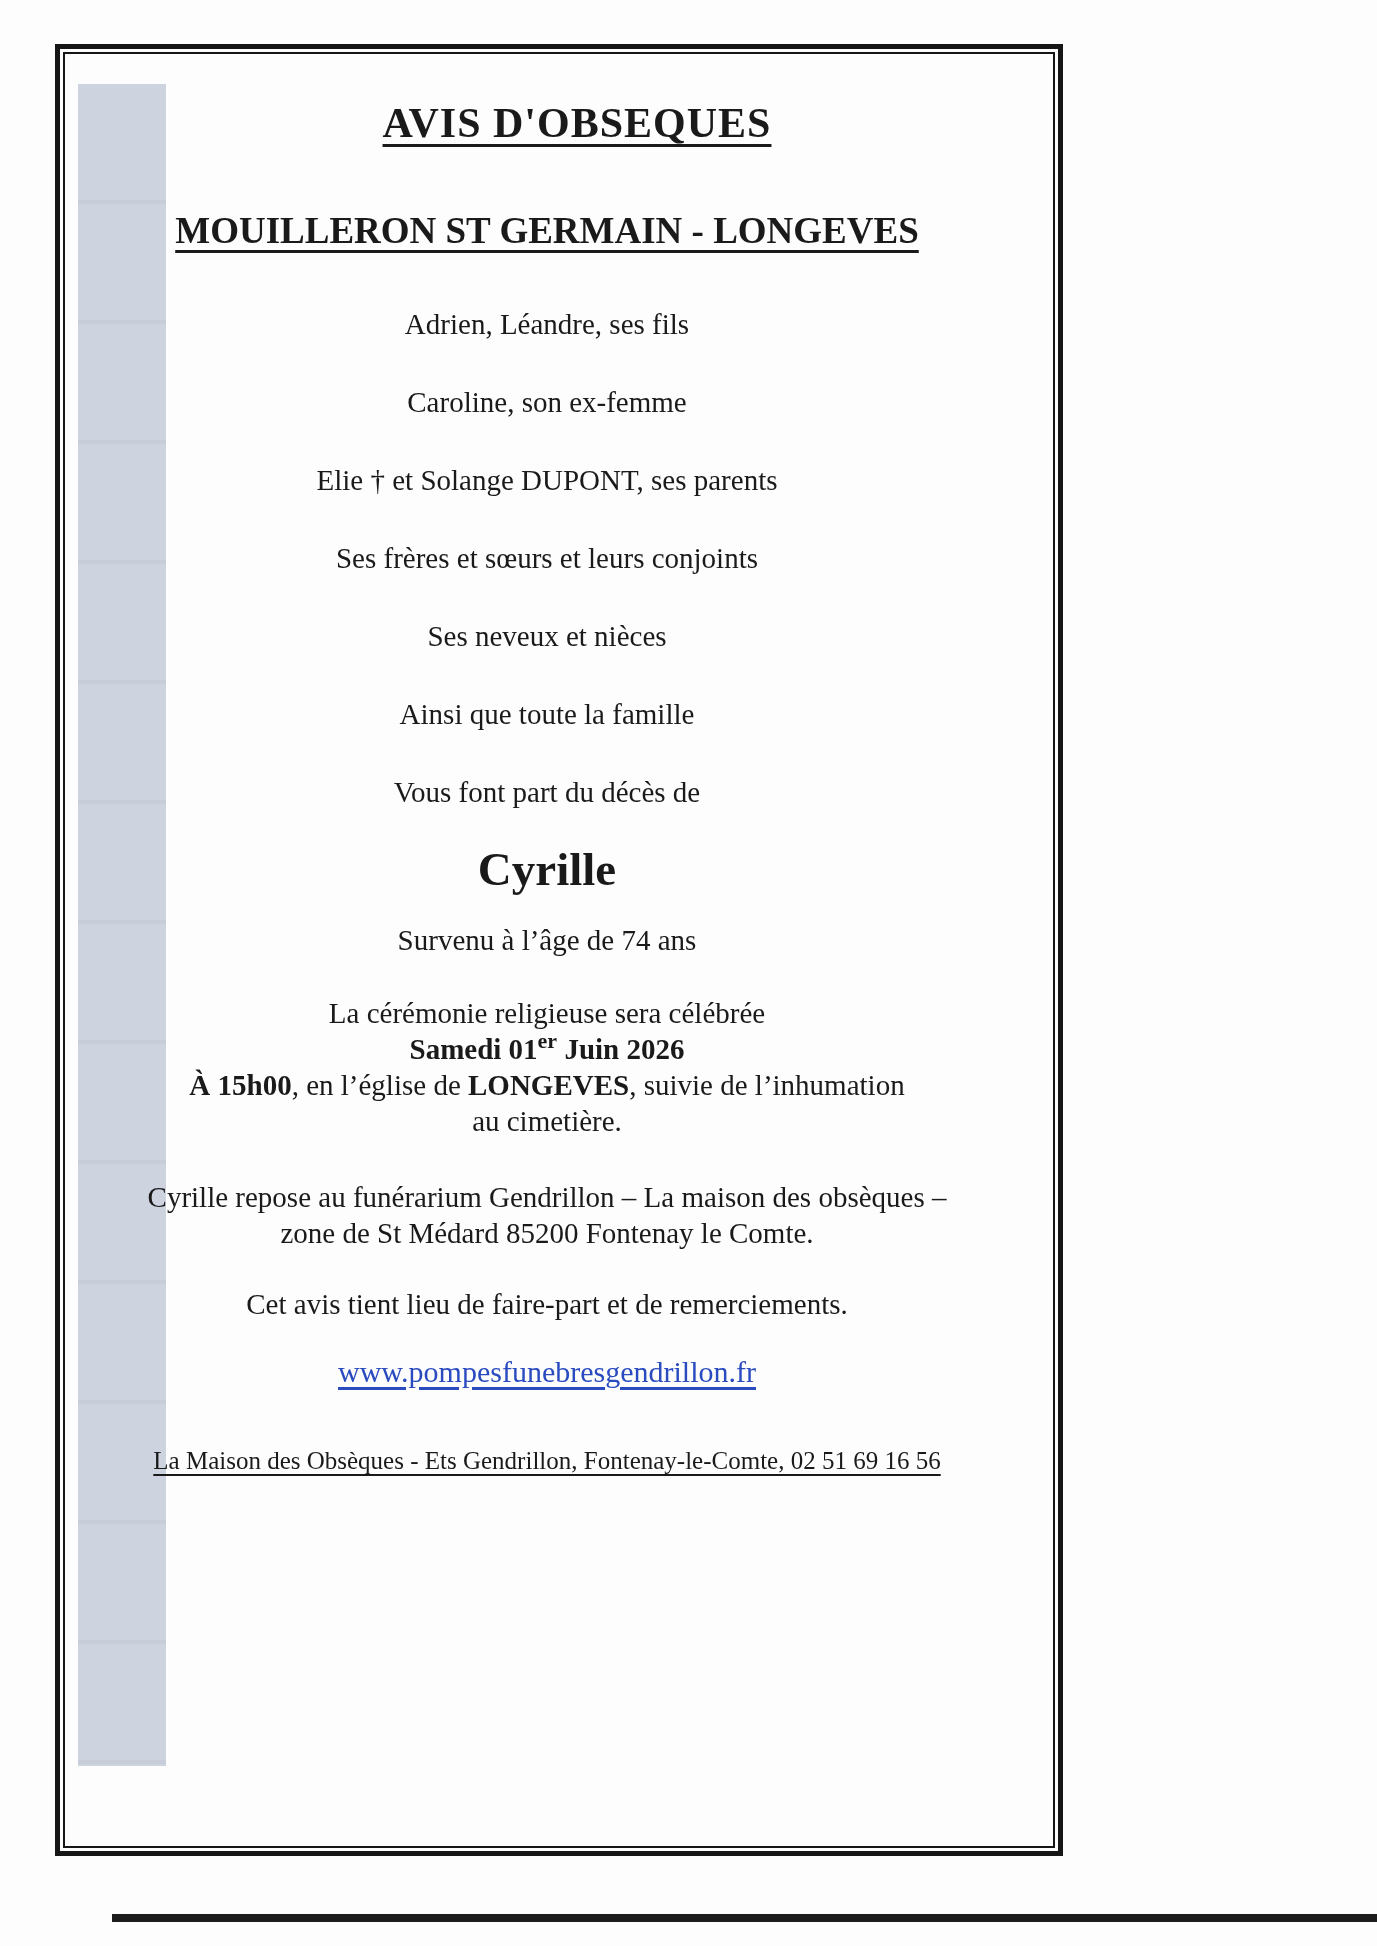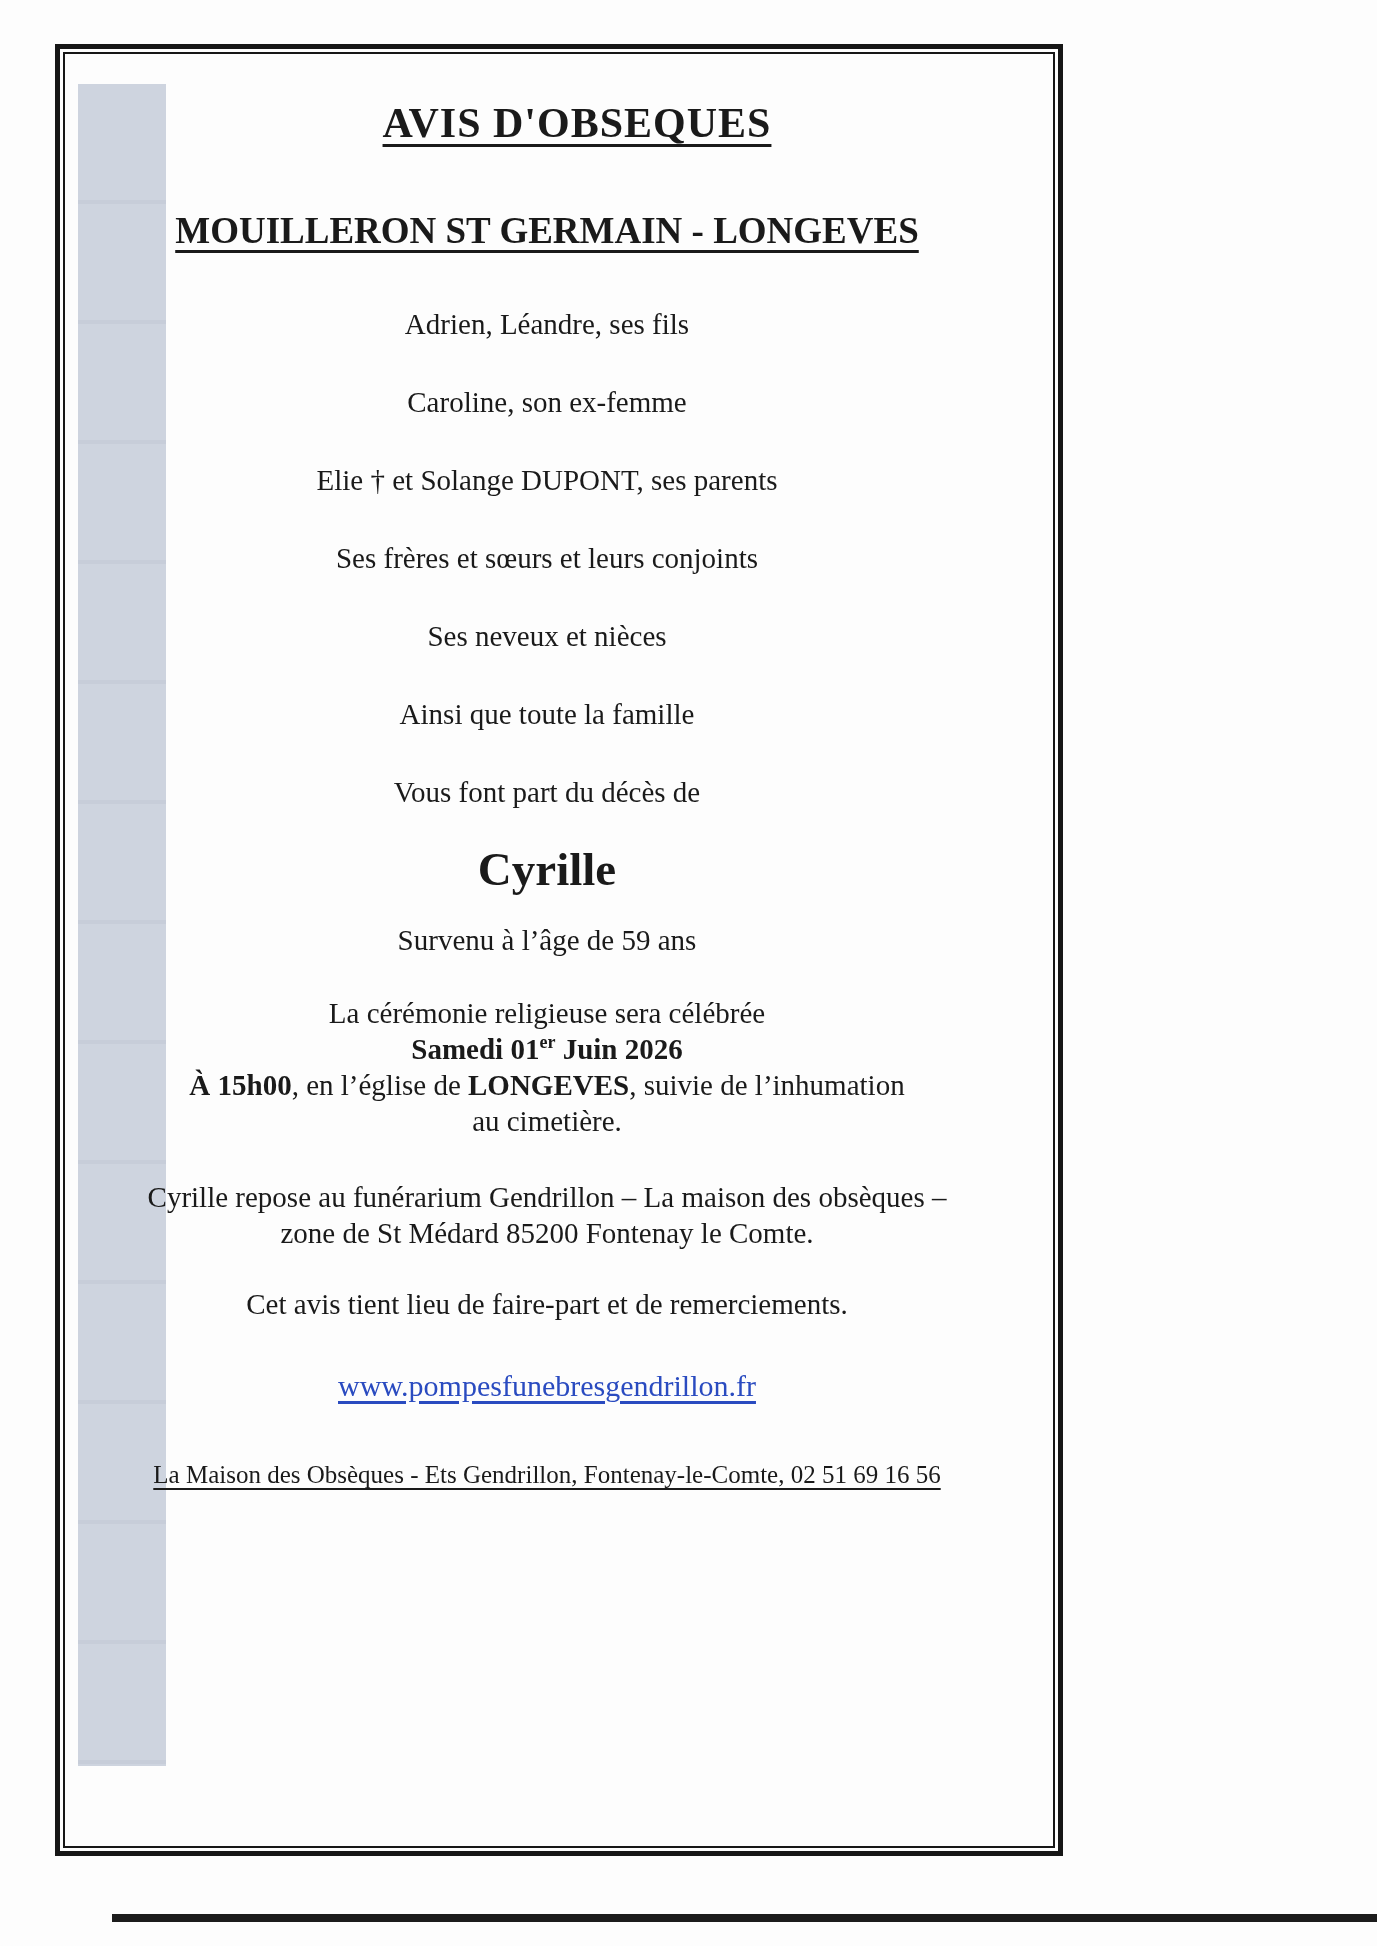--- a/index.html
+++ b/index.html
@@ -84,36 +84,36 @@
     font-size: 29px;
     line-height: 34px;
   }
   .ceremony-block {
     margin-top: 38px;
     font-size: 29px;
     line-height: 36px;
   }
   .ceremony-block .bold { font-weight: bold; }
   .ceremony-block sup {
-    font-size: 18px;
+    font-size: 22px;
     font-weight: bold;
     vertical-align: super;
     line-height: 0;
   }
   .repose-block {
     margin-top: 40px;
     font-size: 29px;
     line-height: 36px;
   }
   .notice-line {
     margin-top: 36px;
     font-size: 29px;
     line-height: 34px;
   }
-  .website-line { margin-top: 48px; }
+  .website-line { margin-top: 34px; }
   .website-link {
     font-size: 30px;
     color: #2a4bc0;
     text-decoration: underline;
     text-underline-offset: 5px;
     cursor: pointer;
   }
   .footer-line {
     margin-top: 58px;
     font-size: 25px;
@@ -148,21 +148,21 @@
   <p class="family-line first">Adrien, Léandre, ses fils</p>
   <p class="family-line">Caroline, son ex-femme</p>
   <p class="family-line">Elie † et Solange DUPONT, ses parents</p>
   <p class="family-line">Ses frères et sœurs et leurs conjoints</p>
   <p class="family-line">Ses neveux et nièces</p>
   <p class="family-line">Ainsi que toute la famille</p>
   <p class="family-line">Vous font part du décès de</p>
 
   <div class="deceased-name">Cyrille</div>
 
-  <p class="age-line">Survenu à l’âge de 59 ans</p>
+  <p class="age-line">Survenu à l’âge de 74 ans</p>
 
   <div class="ceremony-block">
     <div><span>La cérémonie religieuse sera célébrée</span></div>
     <div class="bold"><span>Samedi 01</span><sup>er</sup><span> Juin 2026</span></div>
     <div><span class="bold">À 15h00</span><span>, en l’église de </span><span class="bold">LONGEVES</span><span>, suivie de l’inhumation</span></div>
     <div><span>au cimetière.</span></div>
   </div>
 
   <div class="repose-block">
     <div>Cyrille repose au funérarium Gendrillon – La maison des obsèques –</div>

